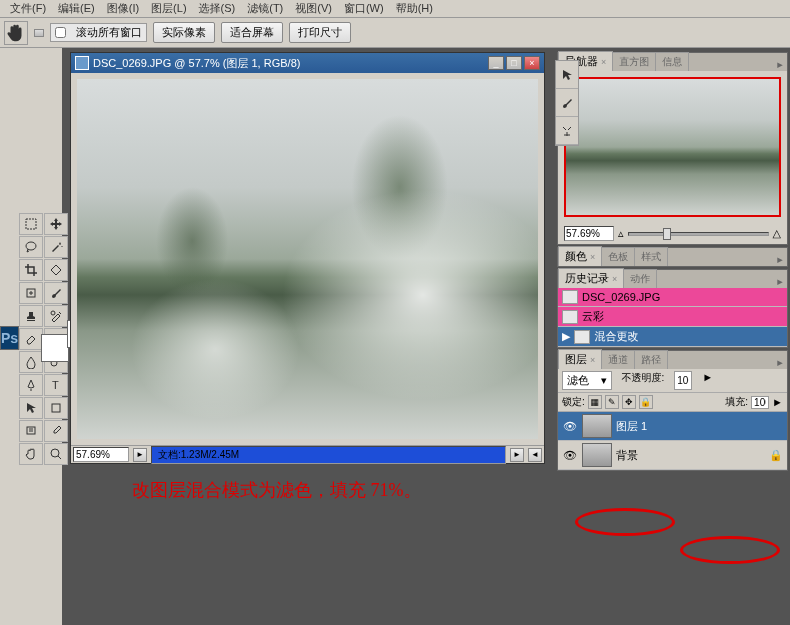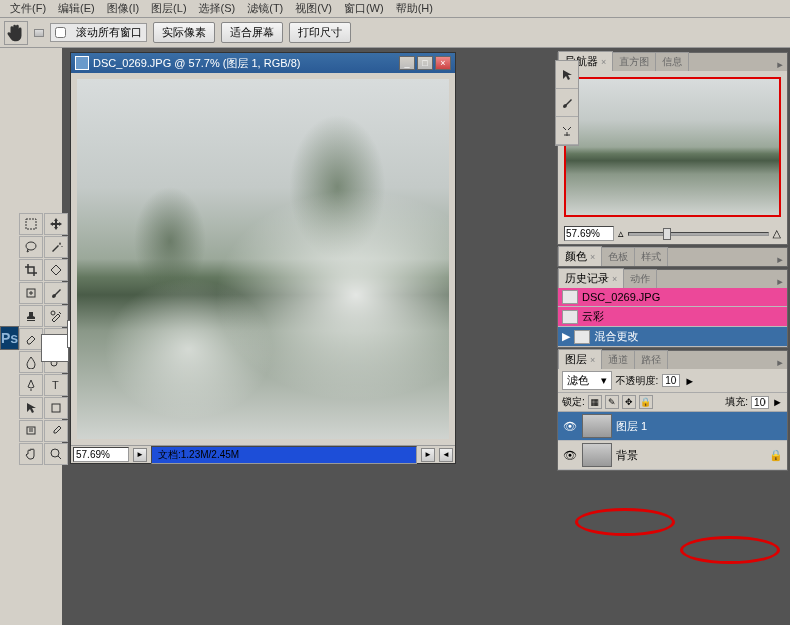--- a/index.html
+++ b/index.html
@@ -15,21 +15,21 @@
 .workspace{display:flex;height:577px}
 .toolcol{width:62px;background:#d4d0c8;display:flex;flex-direction:row;align-items:center;padding-top:4px}
 .ps-logo{width:52px;height:24px;background:#0a3d6b;color:#8fb6d9;display:flex;align-items:center;justify-content:center;font-weight:bold;font-size:14px;border:1px solid #666;margin-bottom:2px}
 .toolgrid{display:grid;grid-template-columns:24px 24px;gap:1px}
 .tool{width:24px;height:22px;background:#d4d0c8;border:1px solid #aaa;display:flex;align-items:center;justify-content:center;color:#333;cursor:pointer}
 .tool svg{width:14px;height:14px}
 .swatches{margin-top:4px;position:relative;width:40px;height:40px}
 .sw-fg{position:absolute;width:26px;height:26px;background:#000;border:2px solid #fff;outline:1px solid #666;top:0;left:0}
 .sw-bg{position:absolute;width:26px;height:26px;background:#fff;border:2px solid #fff;outline:1px solid #666;bottom:0;right:0}
 .canvas-area{flex:1;position:relative;padding-top:4px}
-.docwin{position:absolute;left:8px;top:4px;width:386px;background:#d4d0c8;border:1px solid #333}
+.docwin{position:absolute;left:8px;top:4px;width:475px;background:#d4d0c8;border:1px solid #333}
 .titlebar{background:linear-gradient(#3a6ea5,#2a5a95);height:20px;display:flex;align-items:center;padding:0 4px;color:#fff;gap:4px}
 .titlebar .t-icon{width:14px;height:14px;background:#6a9acb;border:1px solid #fff}
 .titlebar .t-title{flex:1;font-size:11px}
 .winbtns{display:flex;gap:2px}
 .winbtn{width:16px;height:14px;background:linear-gradient(#d4d0c8,#bbb);border:1px solid #666;display:flex;align-items:center;justify-content:center;font-size:9px;cursor:pointer}
 .winbtn.close{background:linear-gradient(#e88,#c44);color:#fff}
 .canvas{margin:6px;height:360px;background:linear-gradient(180deg,#d8dcdc 0%,#c4cac8 30%,#9ba89a 50%,#647860 55%,#4a5c48 60%,#8a9888 70%,#d0d4d0 100%);position:relative;overflow:hidden}
 .canvas::before{content:"";position:absolute;inset:0;background:
  radial-gradient(ellipse 200px 150px at 75% 60%,rgba(255,255,255,.85),transparent 70%),
  radial-gradient(ellipse 120px 100px at 30% 75%,rgba(255,255,255,.6),transparent 70%),
@@ -51,21 +51,21 @@
 .panel-menu{margin-left:auto;width:14px;text-align:center;color:#666;cursor:pointer}
 .nav-preview{margin:6px;height:140px;border:2px solid #d00;background:linear-gradient(180deg,#d8dcdc 0%,#c4cac8 30%,#9ba89a 50%,#647860 55%,#4a5c48 60%,#8a9888 70%,#d0d4d0 100%)}
 .nav-ctrl{display:flex;align-items:center;gap:4px;padding:3px 6px}
 .nav-zoom{width:50px;border:1px inset #999;background:#fff;padding:1px;font-size:10px}
 .slider{flex:1;height:4px;background:#aaa;position:relative;border:1px inset #999}
 .slider-thumb{position:absolute;width:8px;height:12px;background:#ddd;border:1px solid #666;top:-5px;left:25%}
 .hist-list{background:#ec4899}
 .hist-item{display:flex;align-items:center;gap:4px;padding:2px 4px;border-bottom:1px solid #bbb;cursor:pointer}
 .hist-item.sel{background:#3a6ea5;color:#fff}
 .hist-icon{width:16px;height:14px;background:#e8e8e8;border:1px solid #999}
-.layer-opts{display:flex;align-items:center;gap:4px;padding:2px 4px;flex-wrap:wrap}
+.layer-opts{display:flex;gap:10px;padding:2px 4px;flex-wrap:wrap}
 .blend-dd{border:1px solid #999;background:#fff;padding:1px 4px;display:flex;align-items:center;gap:12px;cursor:pointer}
 .lbl{font-size:10px}
 .opacity-in{width:18px;border:1px solid #999;background:#fff;padding:0 2px;font-size:10px}
 .lock-row{display:flex;align-items:center;gap:3px;padding:2px 4px;border-top:1px solid #aaa;border-bottom:1px solid #aaa}
 .lock-ico{width:14px;height:14px;border:1px solid #999;display:flex;align-items:center;justify-content:center;font-size:9px;cursor:pointer}
 .layer-list{background:#d4d0c8}
 .layer-row{display:flex;align-items:center;gap:4px;padding:2px 4px;border-bottom:1px solid #bbb;cursor:pointer}
 .layer-row.sel{background:#3a6ea5;color:#fff}
 .eye{width:16px;height:16px;display:flex;align-items:center;justify-content:center;cursor:pointer}
 .layer-thumb{width:30px;height:24px;border:1px solid #666;background:linear-gradient(#ccc,#999)}
@@ -250,20 +250,21 @@
       </div>
       <div class="canvas"></div>
       <div class="statusbar">
         <input class="zoom-in" value="57.69%" style="">
         <div class="arrow">►</div>
         <div class="doc-info">文档:1.23M/2.45M</div>
         <div class="arrow">►</div>
         <div class="arrow">◄</div>
       </div>
     </div>
+    <div class="annotation">改图层混合模式为滤色，填充 71%。</div>
   </div>
 
   <div class="vtool">
     <div>
         <svg width="14" height="14" viewBox="0 0 14 14">
           <path d="M3 2l0 9 3-3 2 4 2-1-2-4 4 0z" fill="#333"></path>
         </svg>
       </div>
     <div>
         <svg width="14" height="14" viewBox="0 0 14 14">

